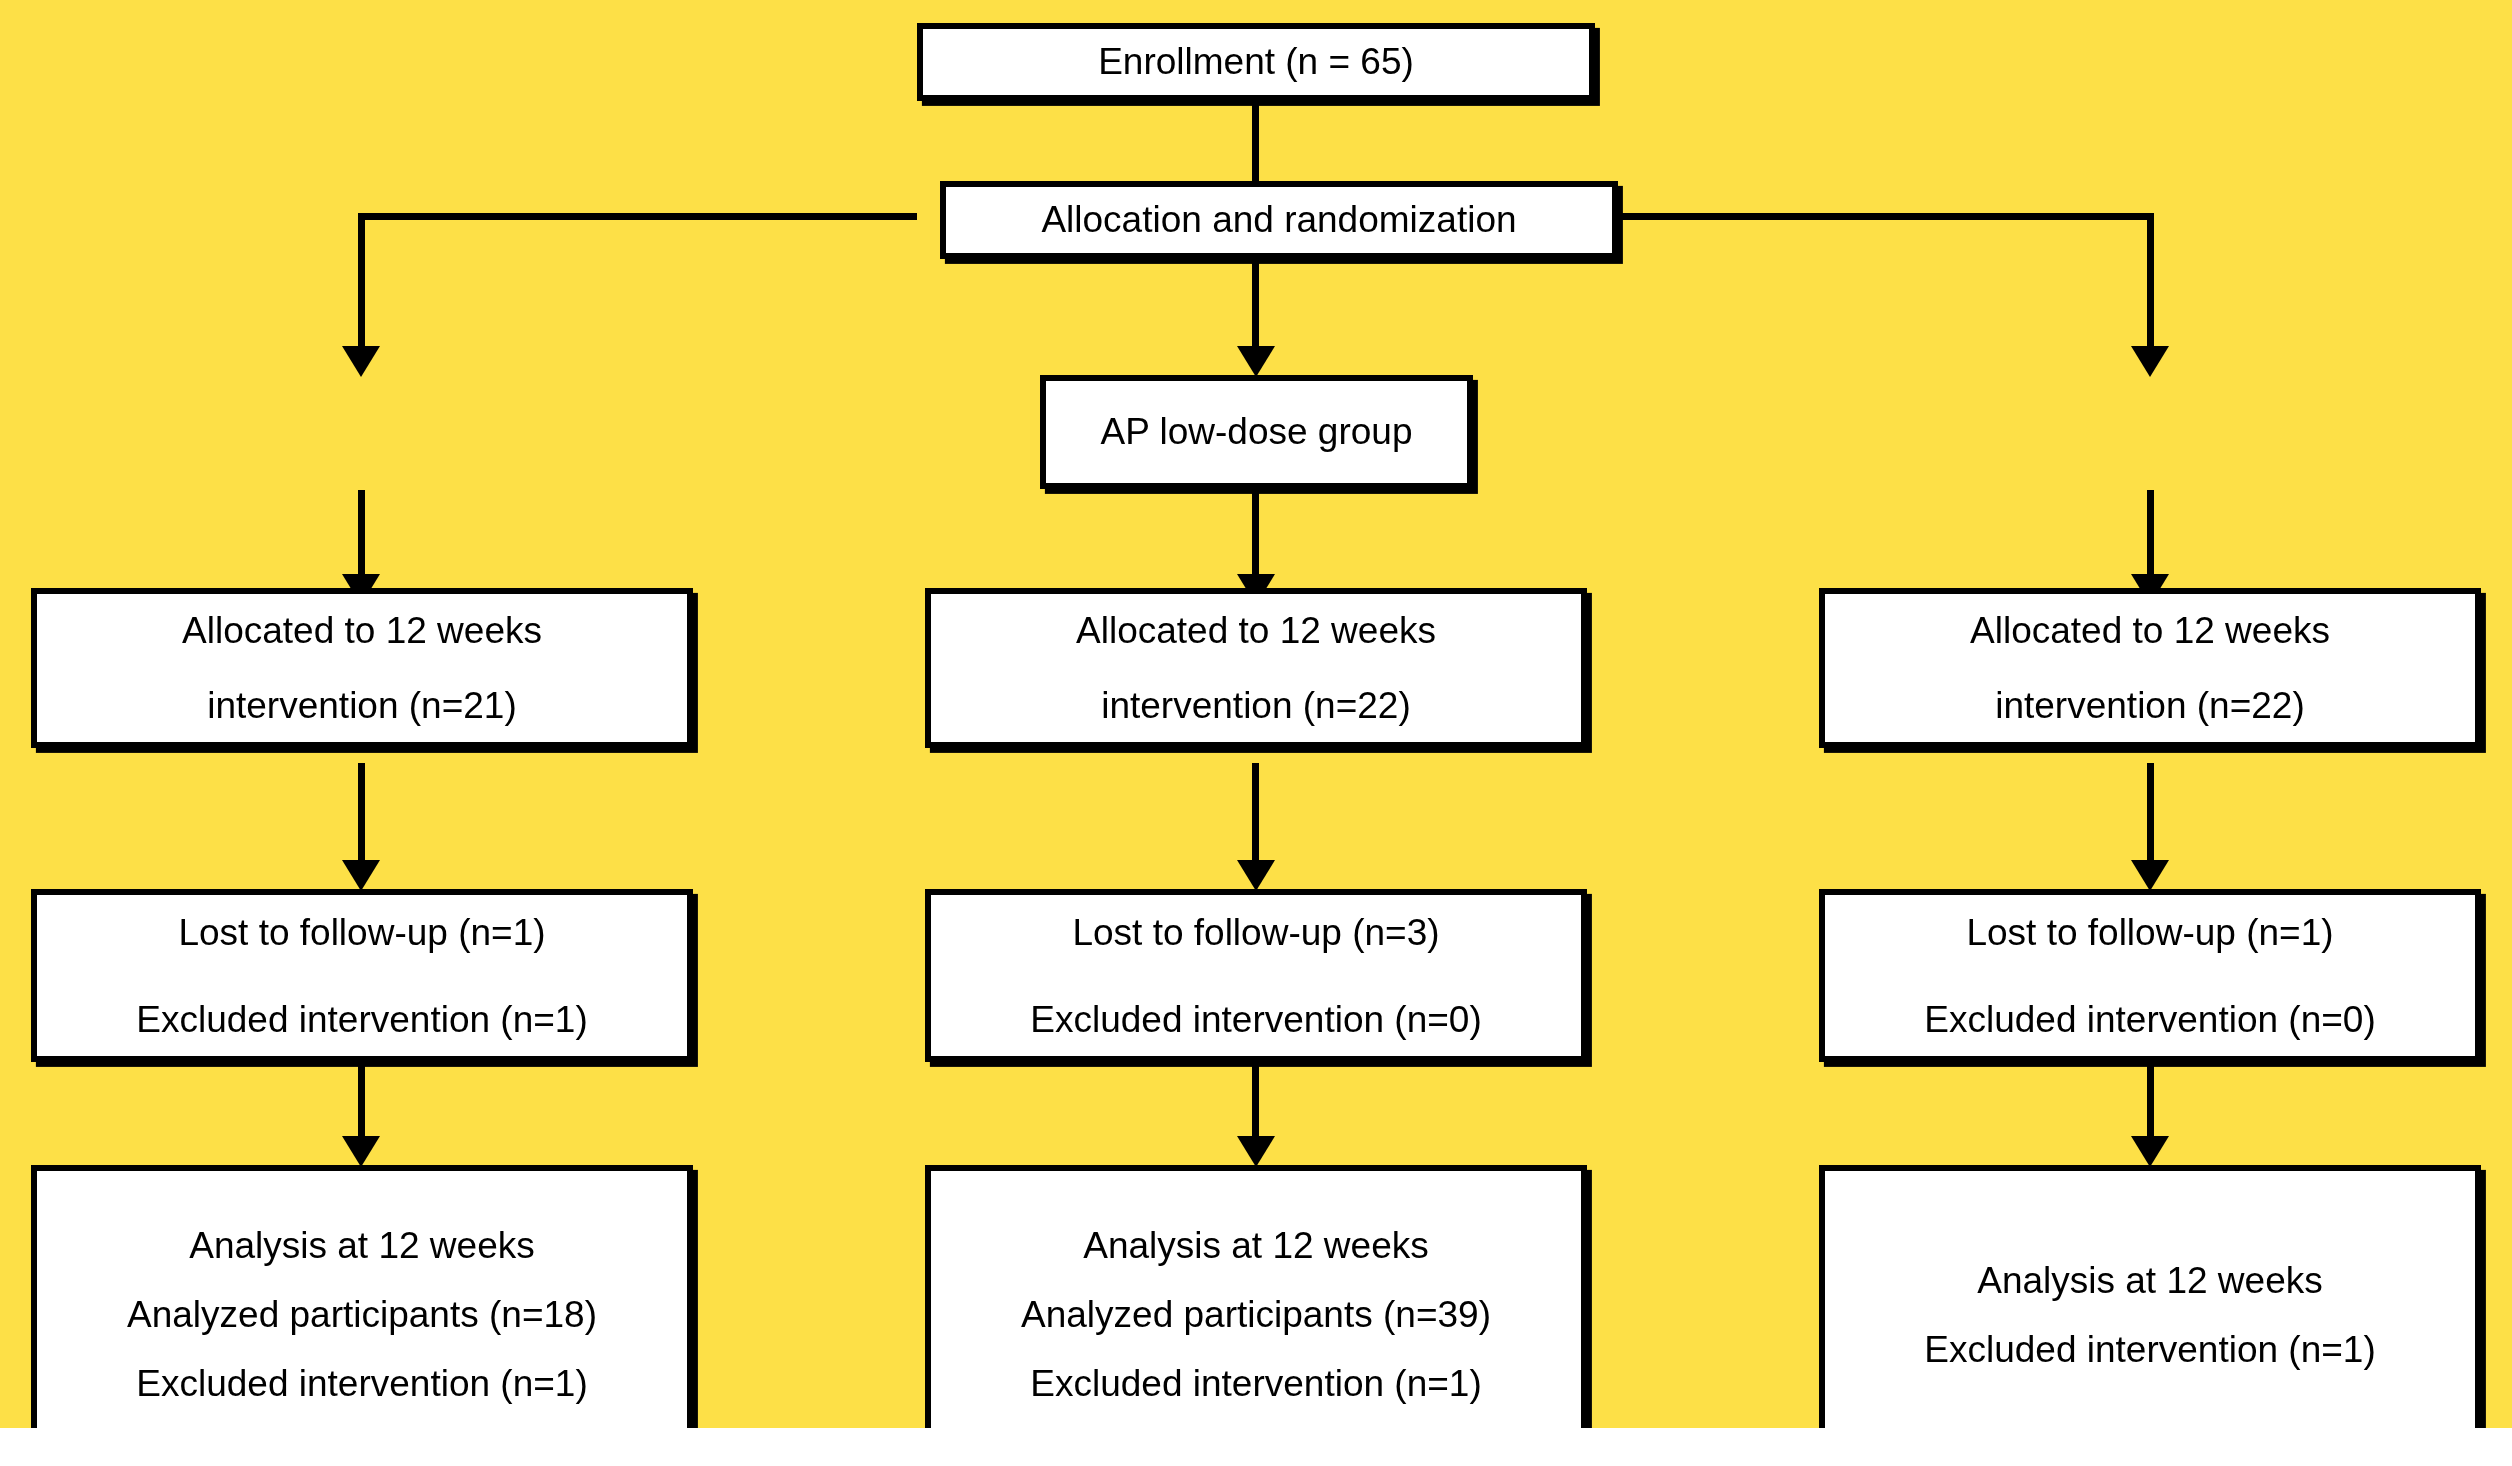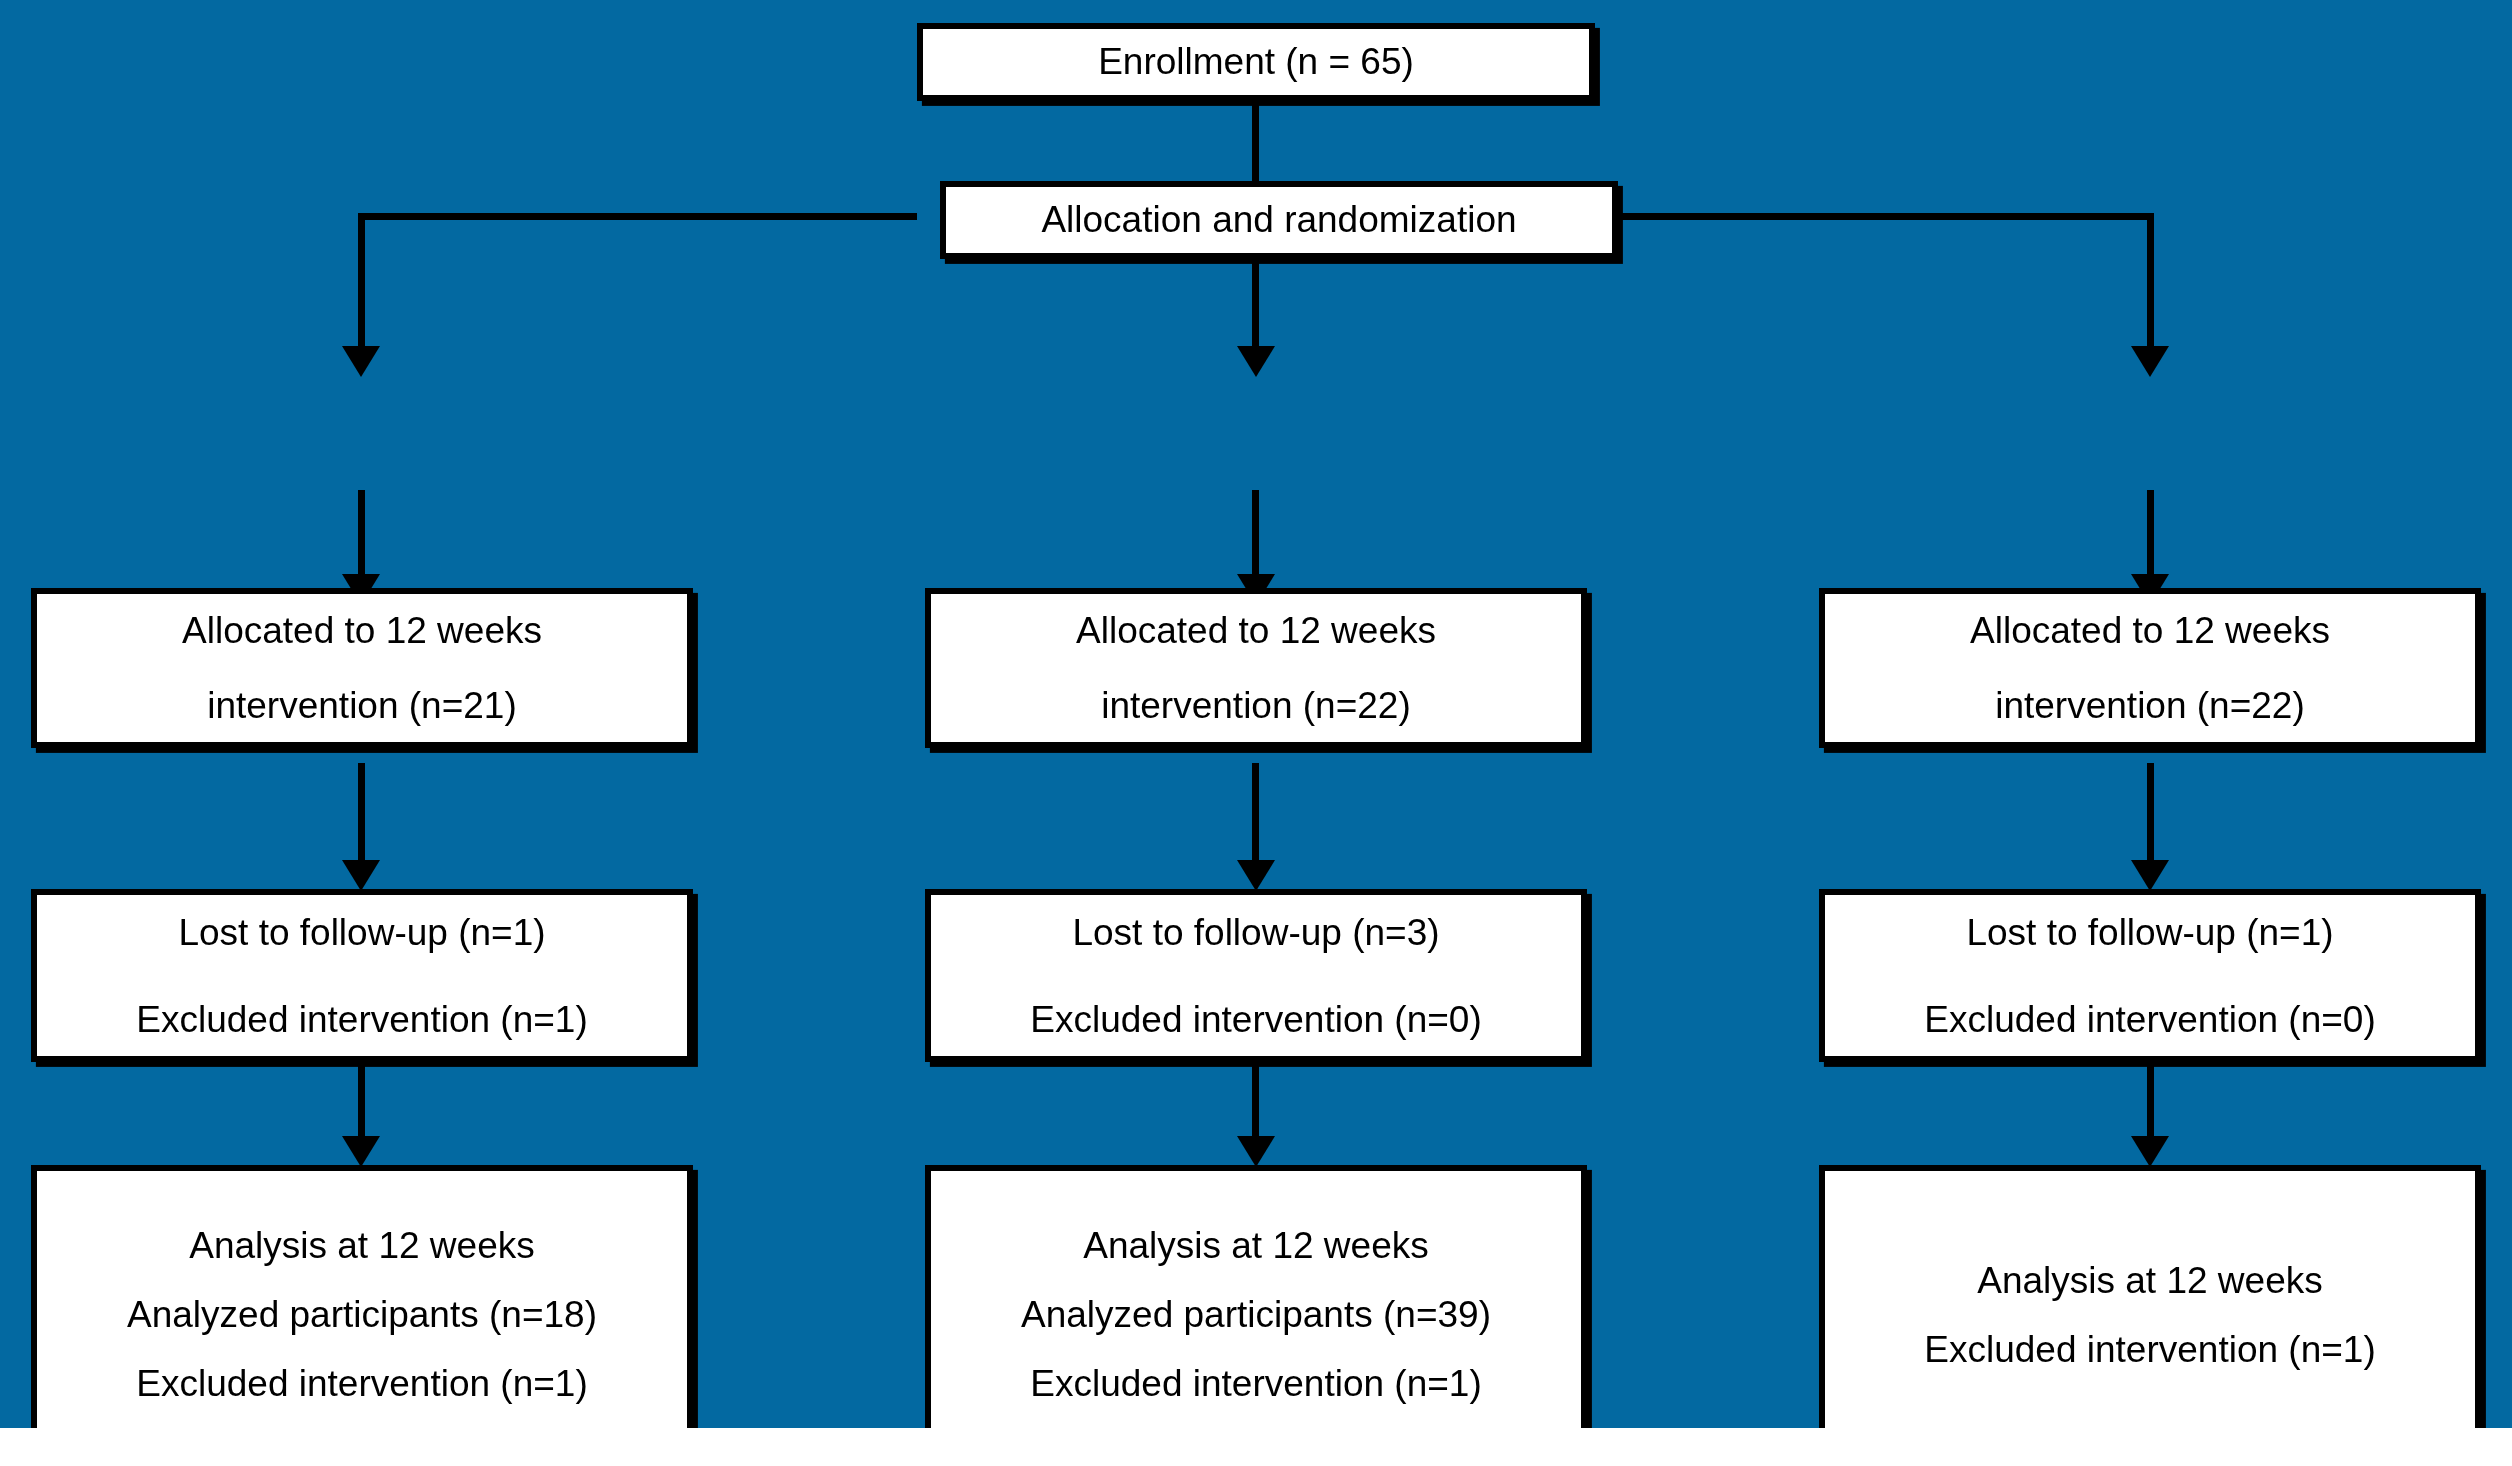--- a/index.html
+++ b/index.html
@@ -5,21 +5,21 @@
 <style>
   html, body {
     margin: 0;
     padding: 0;
     background: #ffffff;
   }
   #canvas {
     position: relative;
     width: 2512px;
     height: 1428px;
-    background: #0369a1;
+    background: #fde047;
     font-family: "Liberation Sans", "DejaVu Sans", sans-serif;
     color: #000000;
   }
   .box {
     position: absolute;
     box-sizing: border-box;
     background: #ffffff;
     border: 6.5px solid #000000;
     box-shadow: 4.9px 4.9px 0 #000000;
     display: flex;
@@ -80,20 +80,23 @@
 <div id="canvas">
 
   <div class="box b-enroll">
     <span>Enrollment (n = 65)</span>
   </div>
 
   <div class="box b-alloc">
     <span>Allocation and randomization</span>
   </div>
 
+  <div class="box b-group-1">
+    <span>AP low-dose group</span>
+  </div>
 
   <div class="box b-allocated col-x-0">
     <span>Allocated to 12 weeks</span>
     <span>intervention (n=21)</span>
   </div>
   <div class="box b-allocated col-x-1">
     <span>Allocated to 12 weeks</span>
     <span>intervention (n=22)</span>
   </div>
   <div class="box b-allocated col-x-2">

